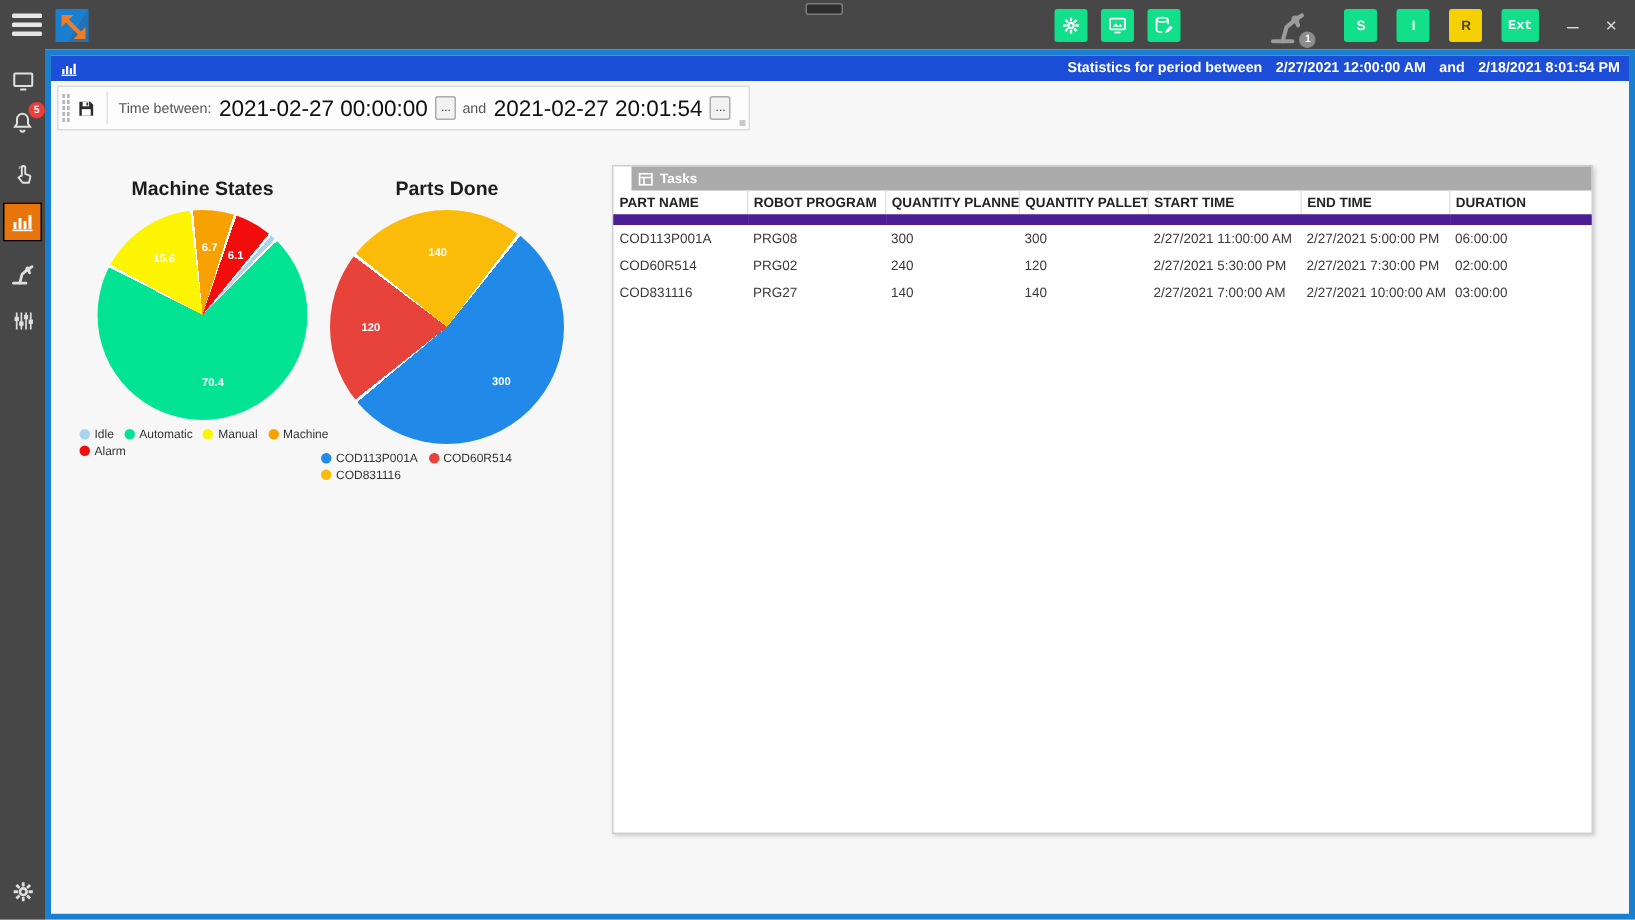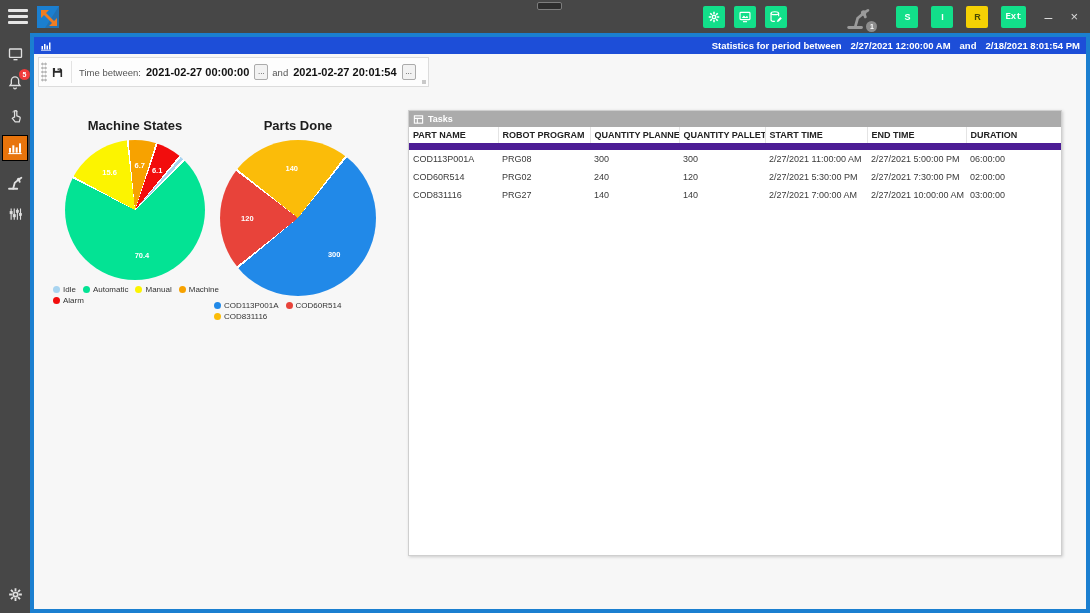--- a/index.html
+++ b/index.html
@@ -35,41 +35,41 @@
   .frame { flex:1; min-height:0; border:4px solid #1b7fd0; display:flex; flex-direction:column; }
   .stats-header { height:17px; background:#1d4ed8; display:flex; align-items:center; padding:0 6px; flex:0 0 17px; }
   .stats-header .sh-text { margin-left:auto; color:#fff; font-weight:bold; font-size:9.5px; display:flex; gap:9px; }
   .content { flex:1; position:relative; background:#f7f7f7; }
 
   
   .toolbar { position:absolute; left:4px; top:3px; height:30px; background:#fdfdfd; border:1px solid #dcdcdc; display:flex; align-items:center; padding:0 8px 0 2px; }
   .grip { width:6px; height:20px; margin-right:4px; background-image:radial-gradient(#b5b5b5 1px, transparent 1.2px); background-size:3px 4px; cursor:grab; }
   .tb-sep { width:1px; height:22px; background:#e3e3e3; margin:0 7px; }
   .tb-label { font-size:9.5px; color:#555; }
-  .tb-date { font-size:11px; font-weight:bold; color:#111; margin:0 5px; cursor:text; }
+  .tb-date { font-size:15px; font-weight:normal; color:#111; margin:0 5px; cursor:text; }
   .browse-btn { width:14px; height:16px; border:1px solid #ababab; background:#f2f2f2; font-size:8px; line-height:6px; color:#333; cursor:pointer; border-radius:2px; margin-right:4px; }
   .tb-grip2 { position:absolute; right:2px; bottom:2px; width:4px; height:4px; background:#c9c9c9; }
 
   
   .chart { position:absolute; text-align:center; }
   .chart-title { font-size:13px; font-weight:bold; color:#1c1c1c; }
   .pie { position:relative; border-radius:50%; margin:7px auto 5px auto; }
   .pie-label { position:absolute; transform:translate(-50%,-50%); color:#fff; font-size:7.5px; font-weight:bold; }
   .legend { display:flex; flex-wrap:wrap; align-items:center; justify-content:flex-start; column-gap:7px; row-gap:2px; font-size:8px; color:#333; padding-left:3px; text-align:left; }
   .legend-item { display:flex; align-items:center; white-space:nowrap; }
   .legend-item i { width:7px; height:7px; border-radius:50%; display:inline-block; margin-right:3px; }
   .legend-item b { font-weight:normal; }
   #chart-0 { left:16px; top:64px; width:170px; }
   #chart-0 .pie { width:140px; height:140px; }
   #chart-1 { left:177px; top:64px; width:174px; }
   #chart-1 .pie { width:156px; height:156px; }
 
   
   .tasks { position:absolute; left:374px; top:56px; width:654px; height:446px; background:#fff; border:1px solid #cfcfcf; box-shadow:1px 1px 3px rgba(0,0,0,.18); display:flex; flex-direction:column; }
-  .tasks-header { flex:0 0 16px; background:#ababab; color:#fff; font-size:9px; font-weight:bold; display:flex; align-items:center; padding:0 4px; gap:4px; }
+  .tasks-header { flex:0 0 16px; background:#ababab; color:#fff; font-size:9px; font-weight:bold; display:flex; align-items:center; padding:0 4px; gap:4px;margin-left:12px; }
   .tasks table { width:100%; border-collapse:collapse; table-layout:fixed; font-size:9px; }
   .tasks th { text-align:left; font-weight:bold; color:#222; padding:3px 4px; border-bottom:7px solid #4c1d95; border-right:1px solid #e4e4e4; white-space:nowrap; overflow:hidden; cursor:pointer; }
   .tasks th:last-child { border-right:none; }
   .tasks td { padding:4px 4px; color:#3a3a3a; white-space:nowrap; overflow:hidden; }
   col.c0{width:89px} col.c1{width:92px} col.c2{width:89px} col.c3{width:86px} col.c4{width:102px} col.c5{width:99px}
 
   
   .statusbar { flex:0 0 27px; background:#ffffff; display:flex; align-items:center; padding-left:9px; gap:9px; }
   .status-text { color:#e8000f; font-weight:bold; font-size:14px; display:flex; gap:10px; }
 </style>

